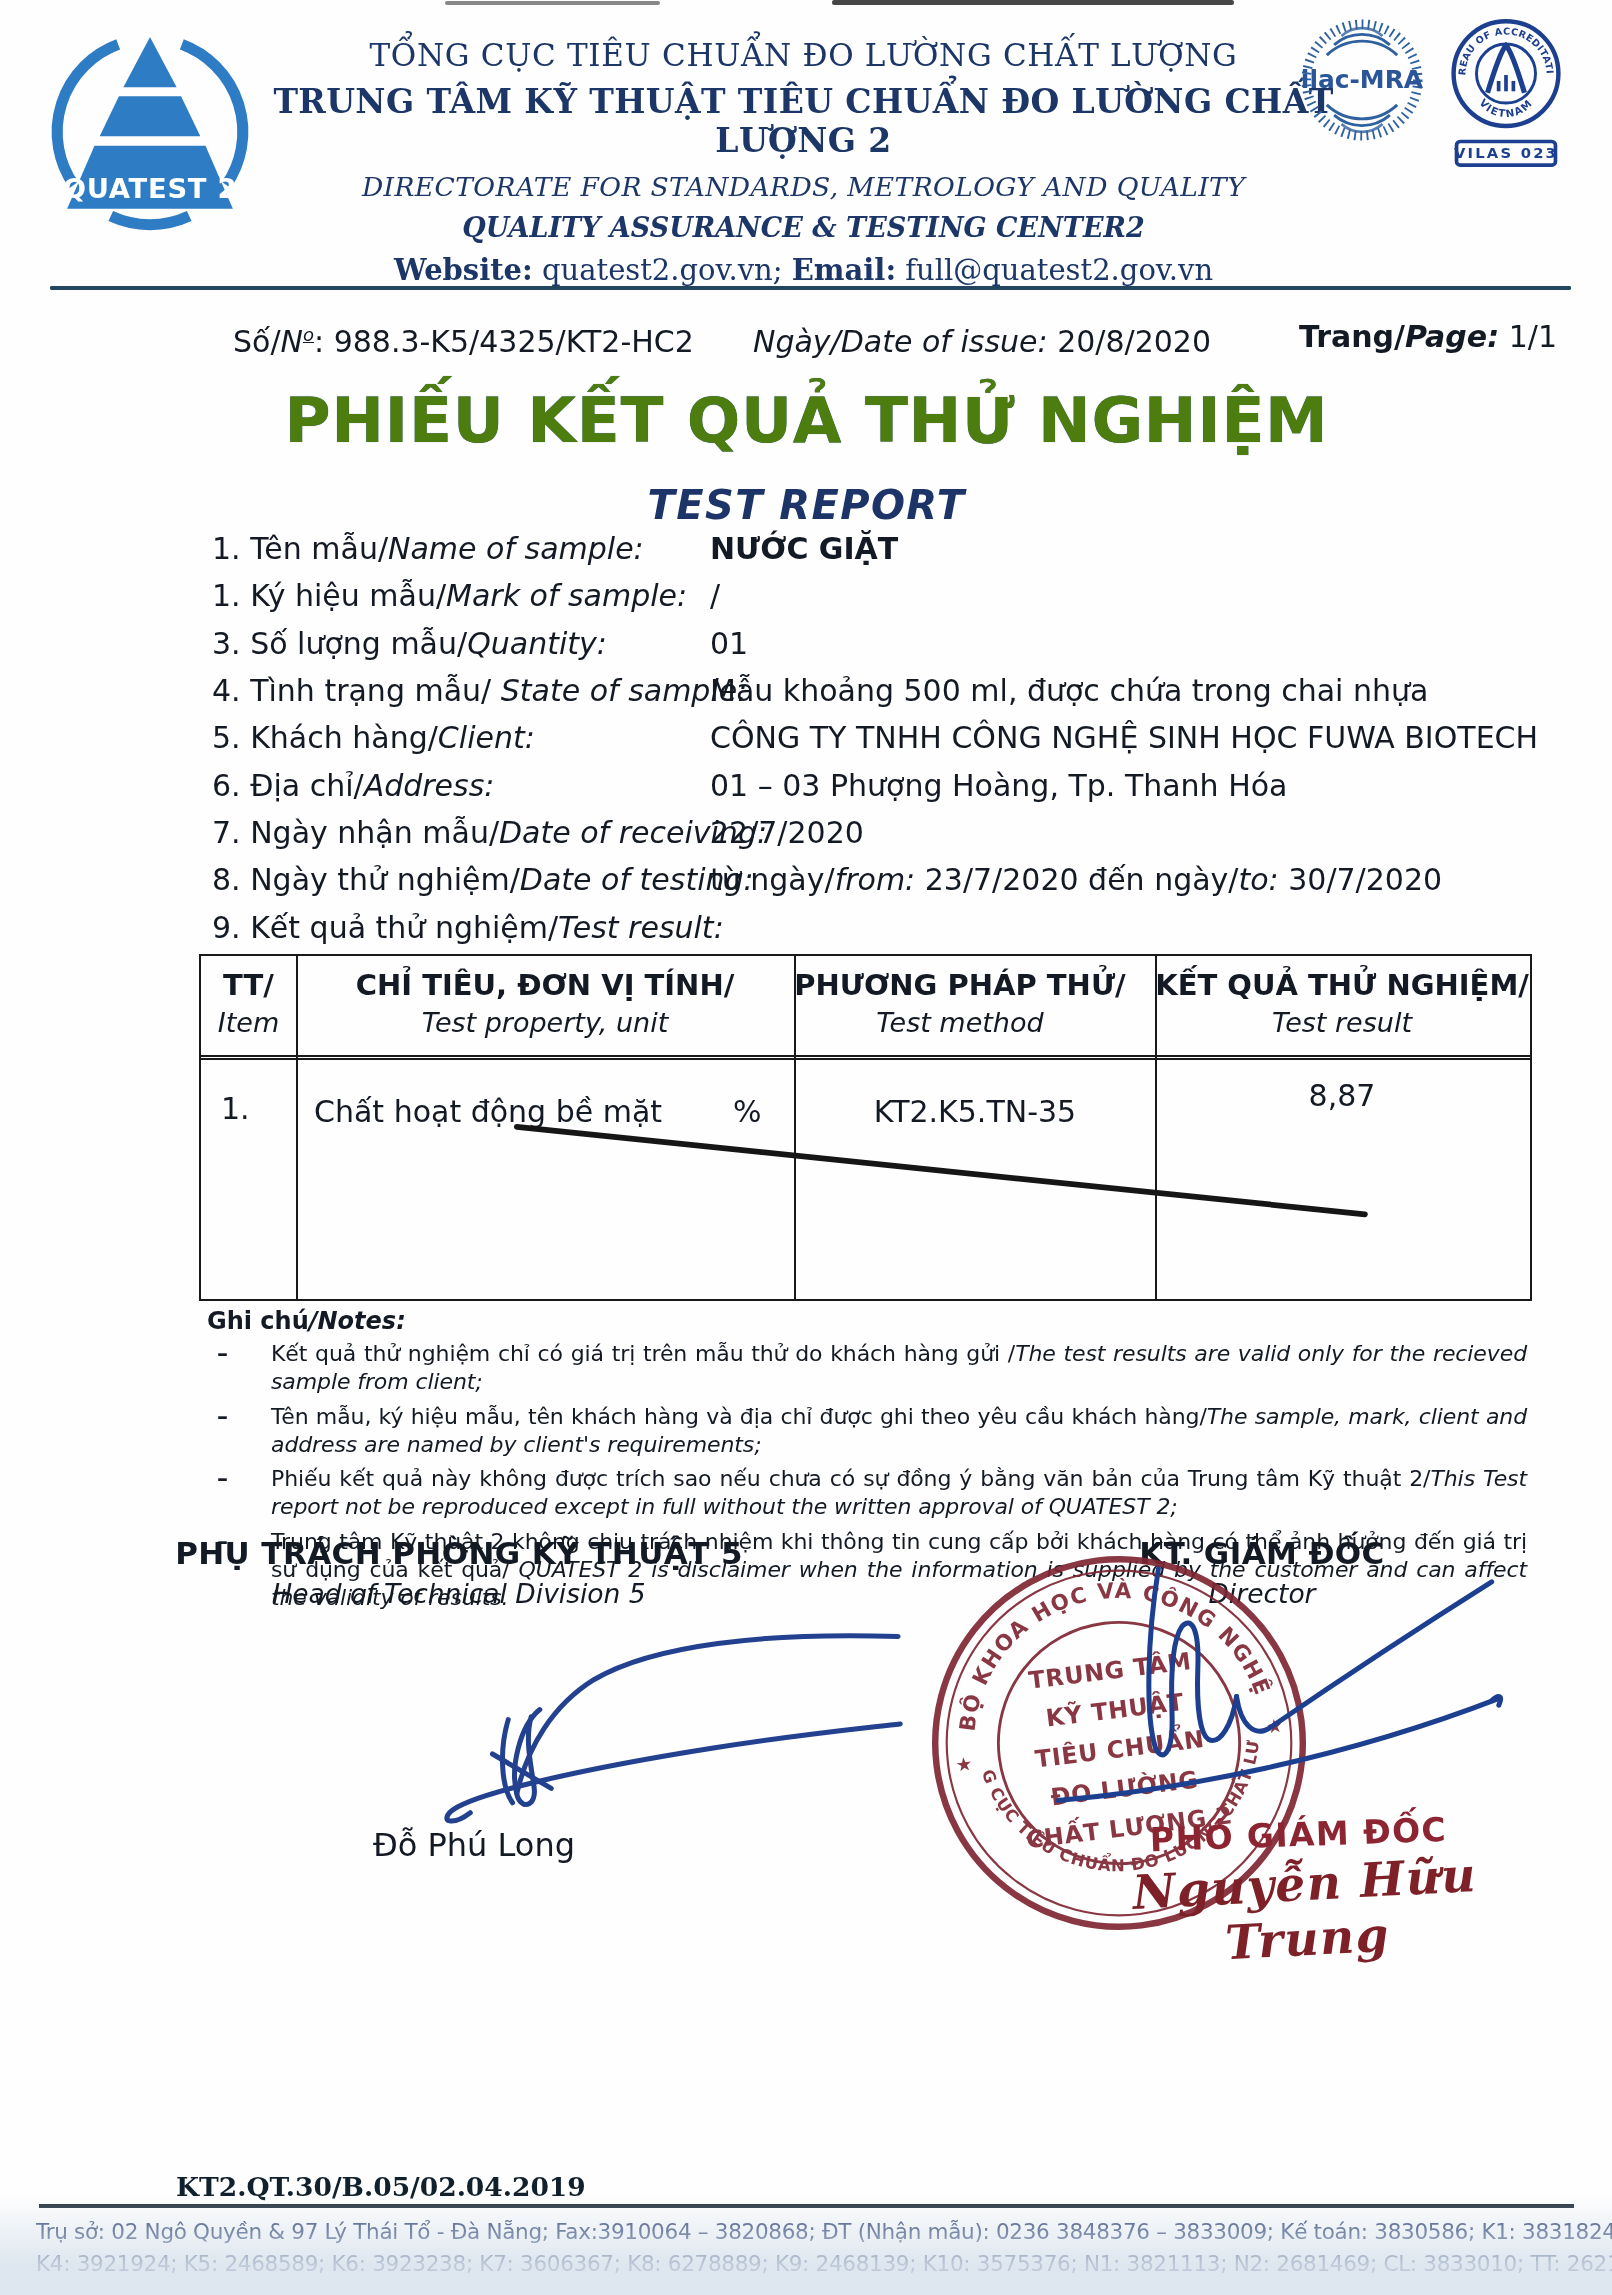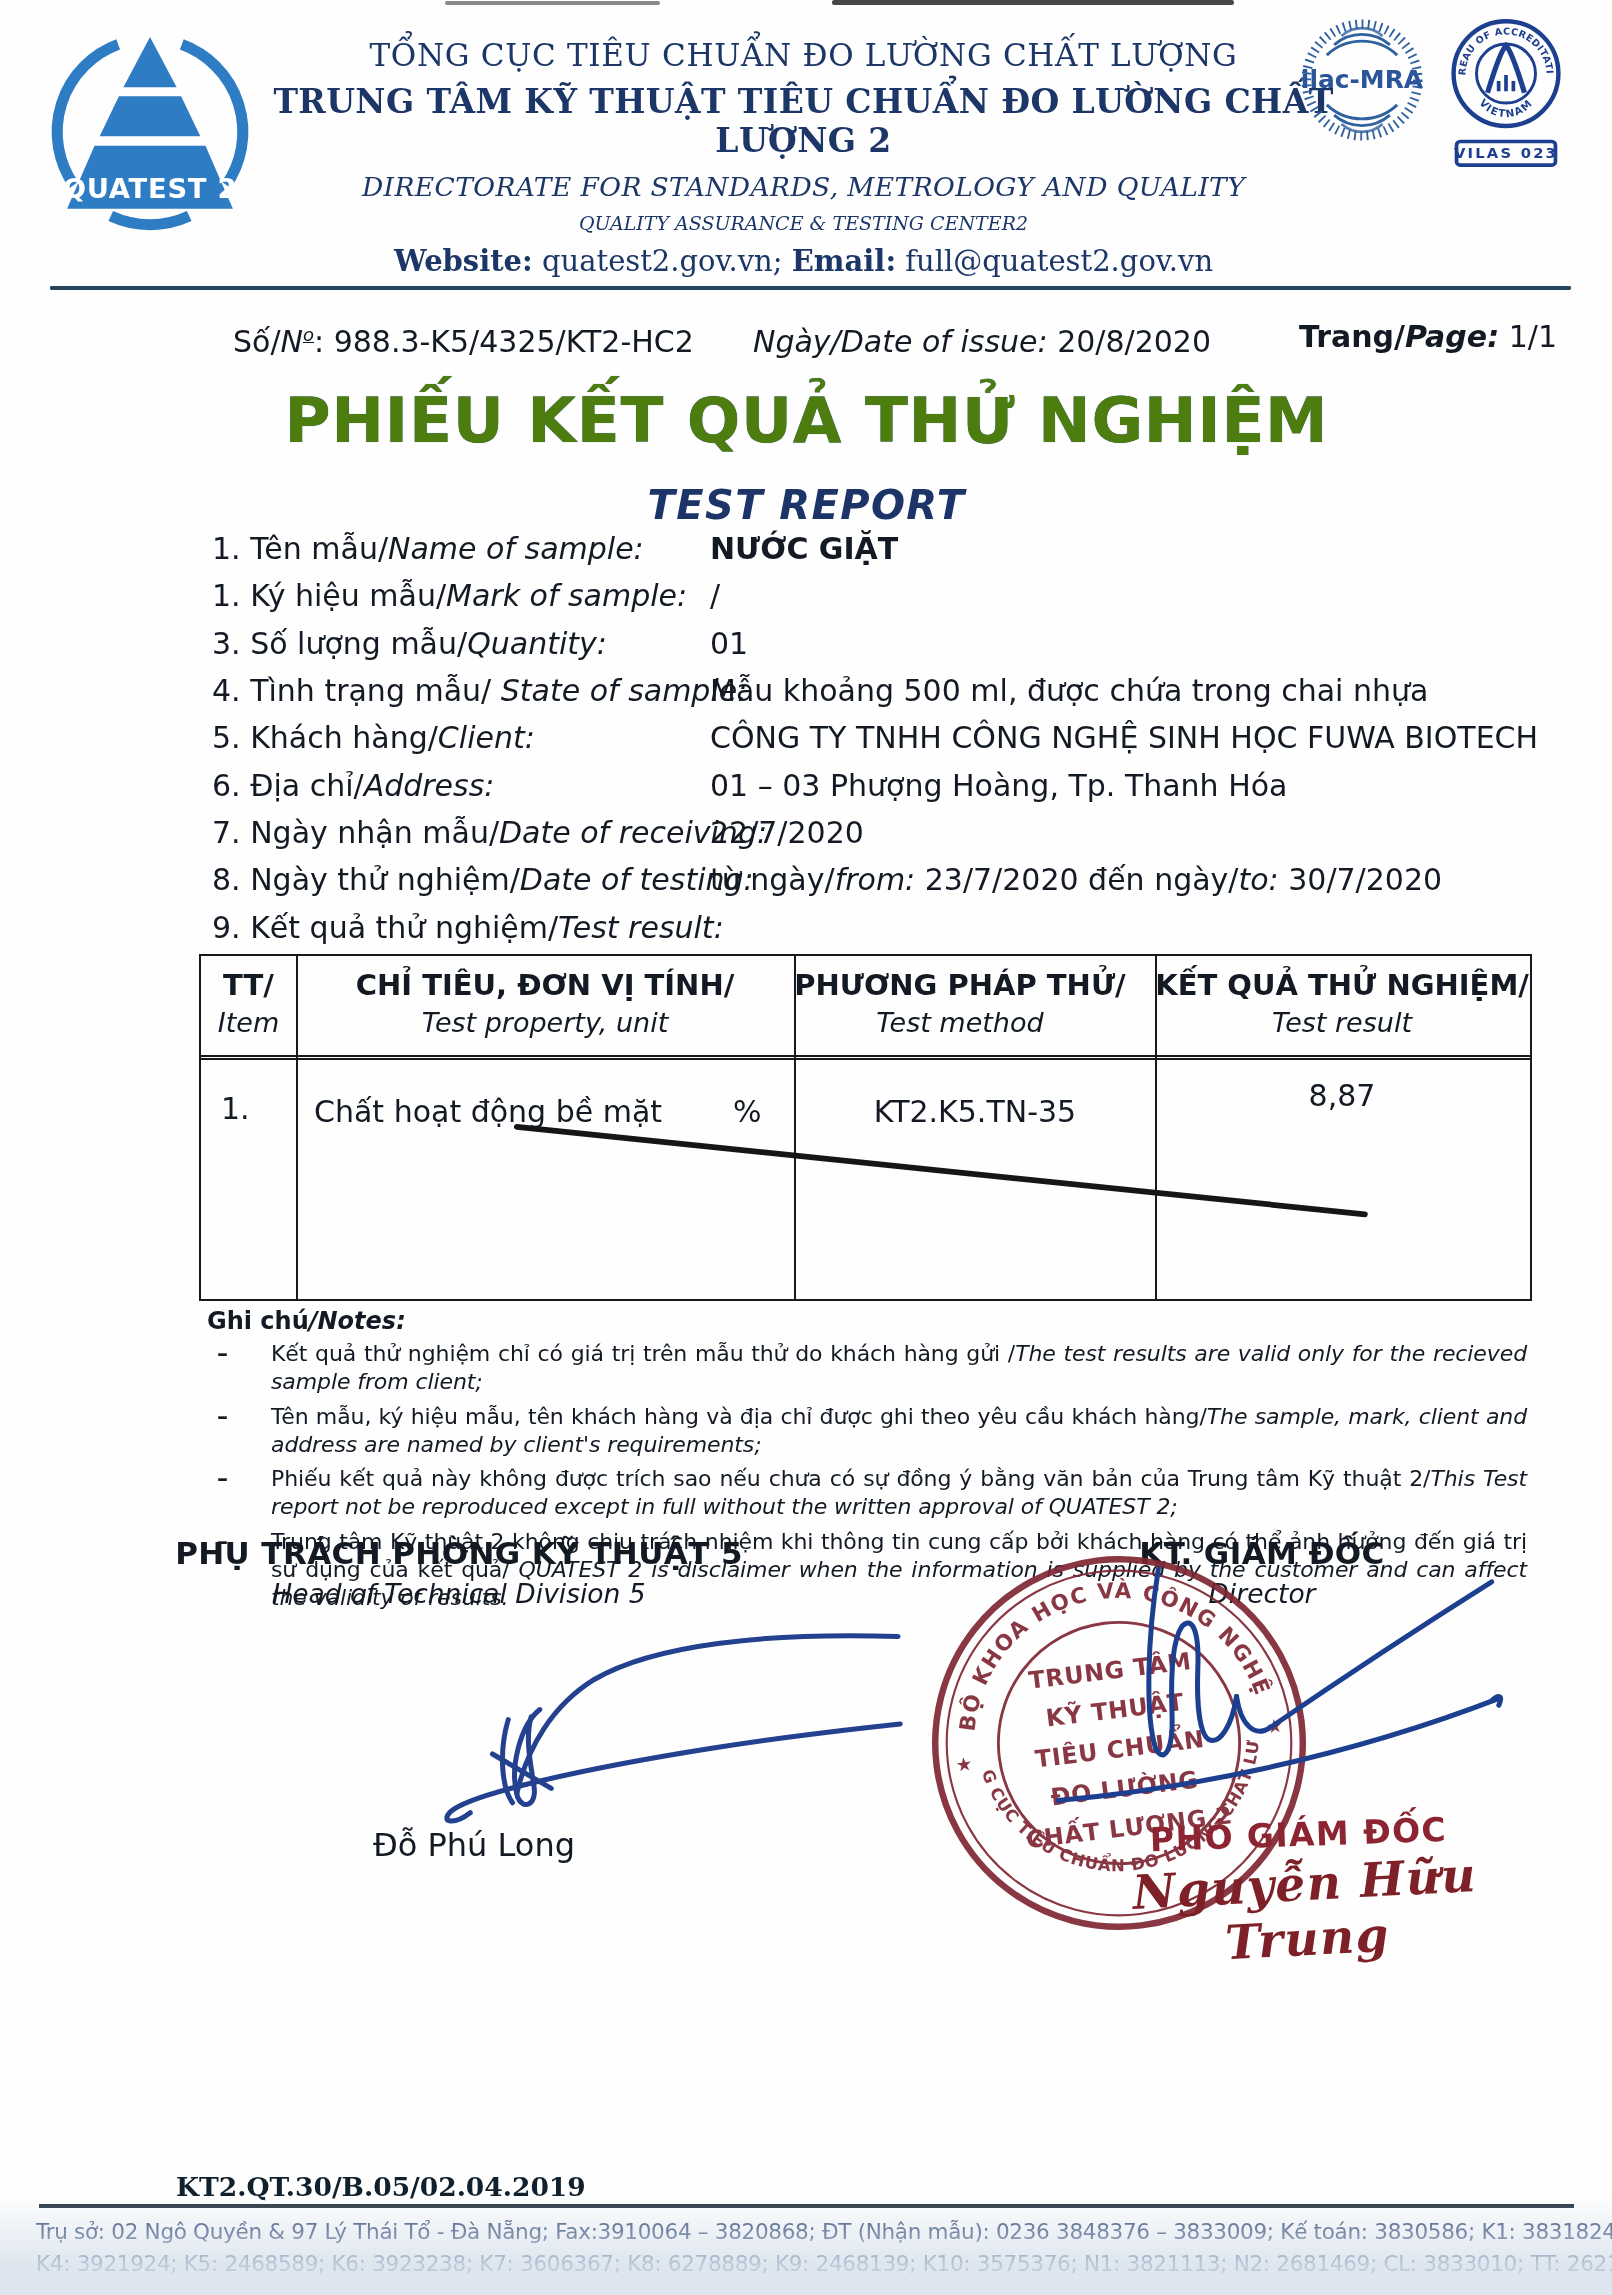--- a/index.html
+++ b/index.html
@@ -10,21 +10,21 @@
   .abs{position:absolute;}
   .serif{font-family:"DejaVu Serif","Liberation Serif",serif;}
   .i{font-style:italic;}
   .b{font-weight:bold;}
   .navy{color:#1c3667;}
   .center{text-align:center;}
   
   .hdr-line1{font-size:31px;letter-spacing:0.7px;}
   .hdr-line2{font-size:33px;font-weight:bold;letter-spacing:0.4px;}
   .hdr-line3{font-size:26.5px;font-style:italic;letter-spacing:0.4px;}
-  .hdr-line4{font-size:19px;font-weight:normal;font-style:italic;}
+  .hdr-line4{font-size:27px;font-weight:bold;font-style:italic;}
   .hdr-line5{font-size:29px;}
   .hdr-rule{height:3.6px;background:#24455e;border-radius:1.4px;}
   
   .docinfo{font-size:30px;}
   .sup{font-size:60%;vertical-align:super;text-decoration:underline;}
   
   .title-vi{font-size:63px;font-weight:bold;color:#4d7c0f;letter-spacing:0.7px;
             text-shadow:0 0 0.7px #1d3f85;}
   .title-en{font-size:40px;font-style:italic;font-weight:bold;color:#1d3468;letter-spacing:1.4px;}
   

